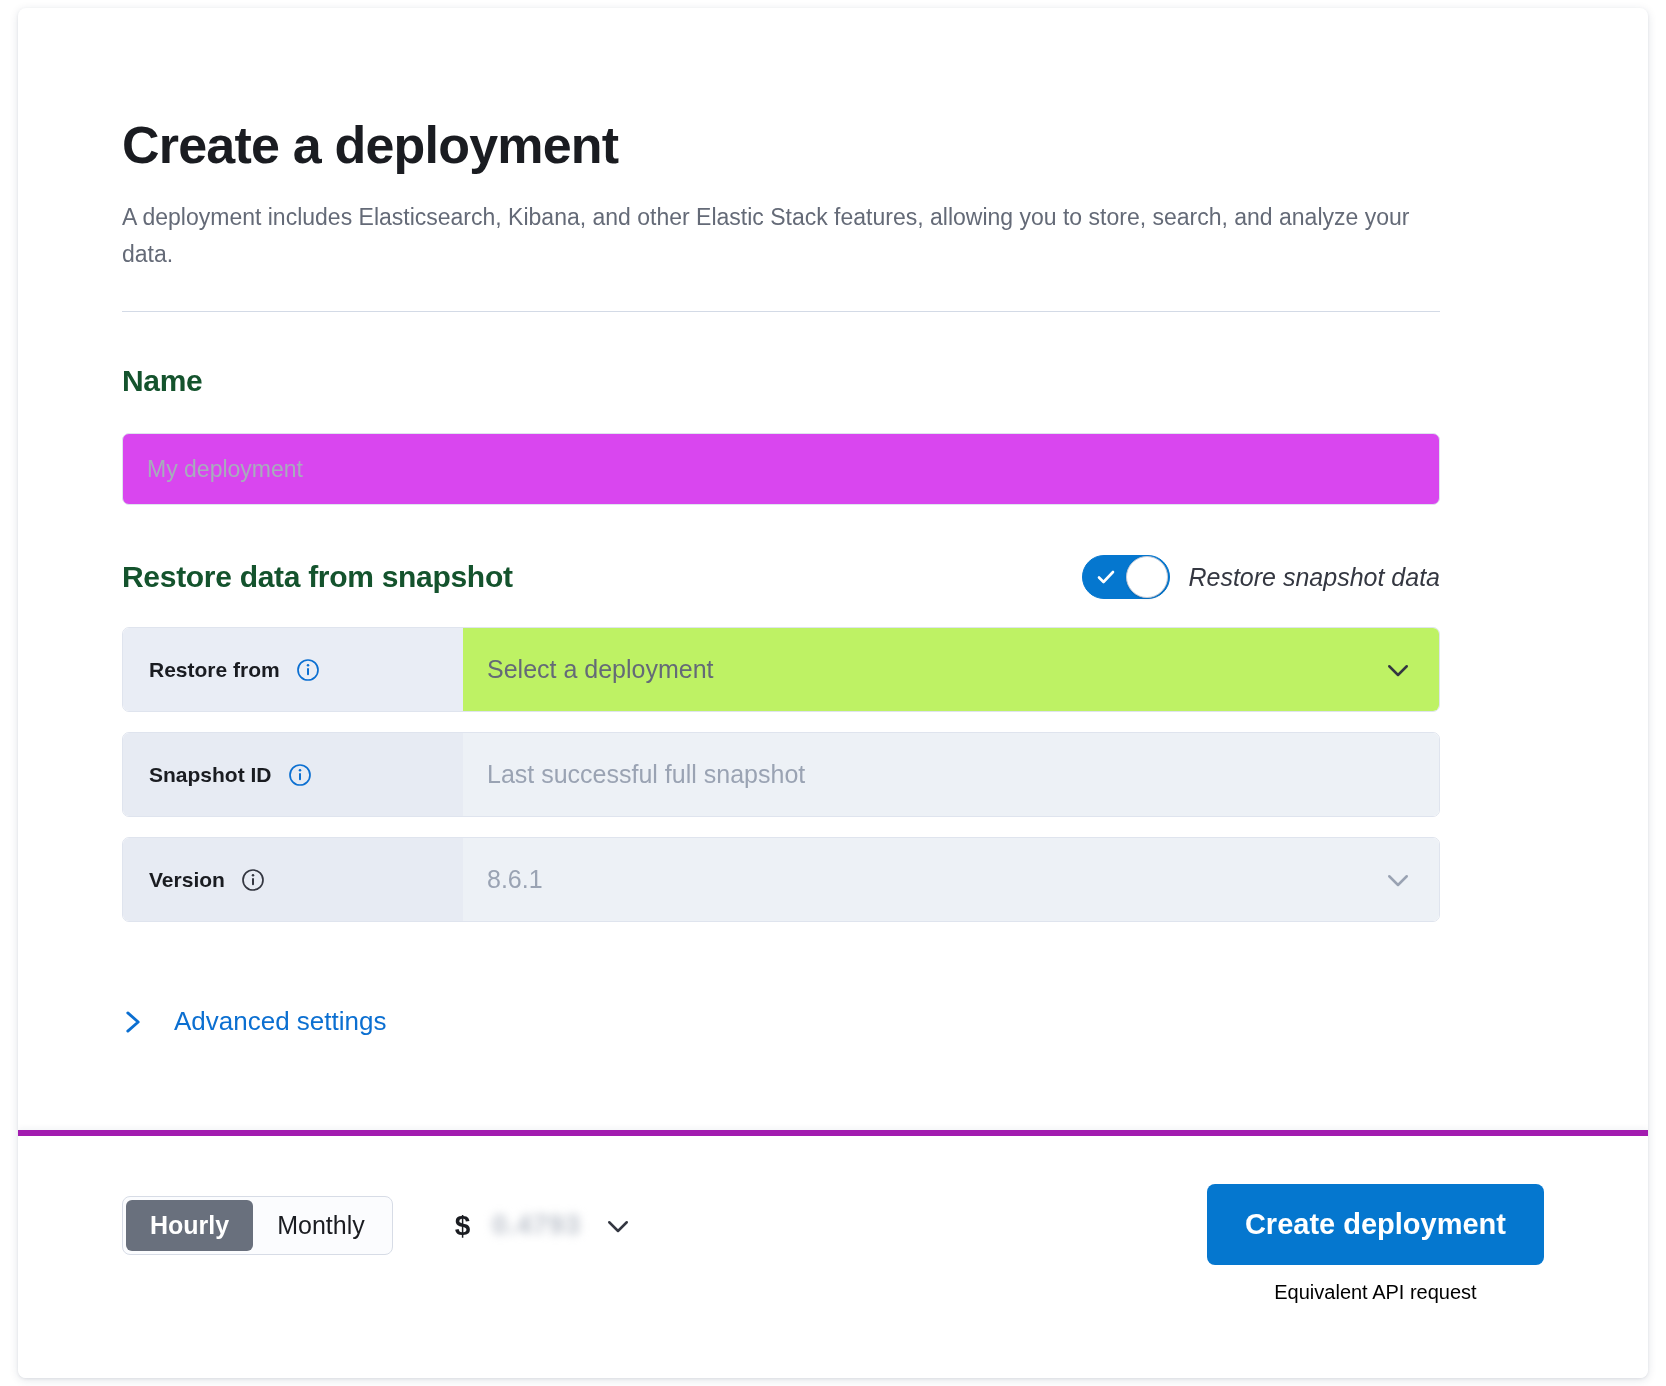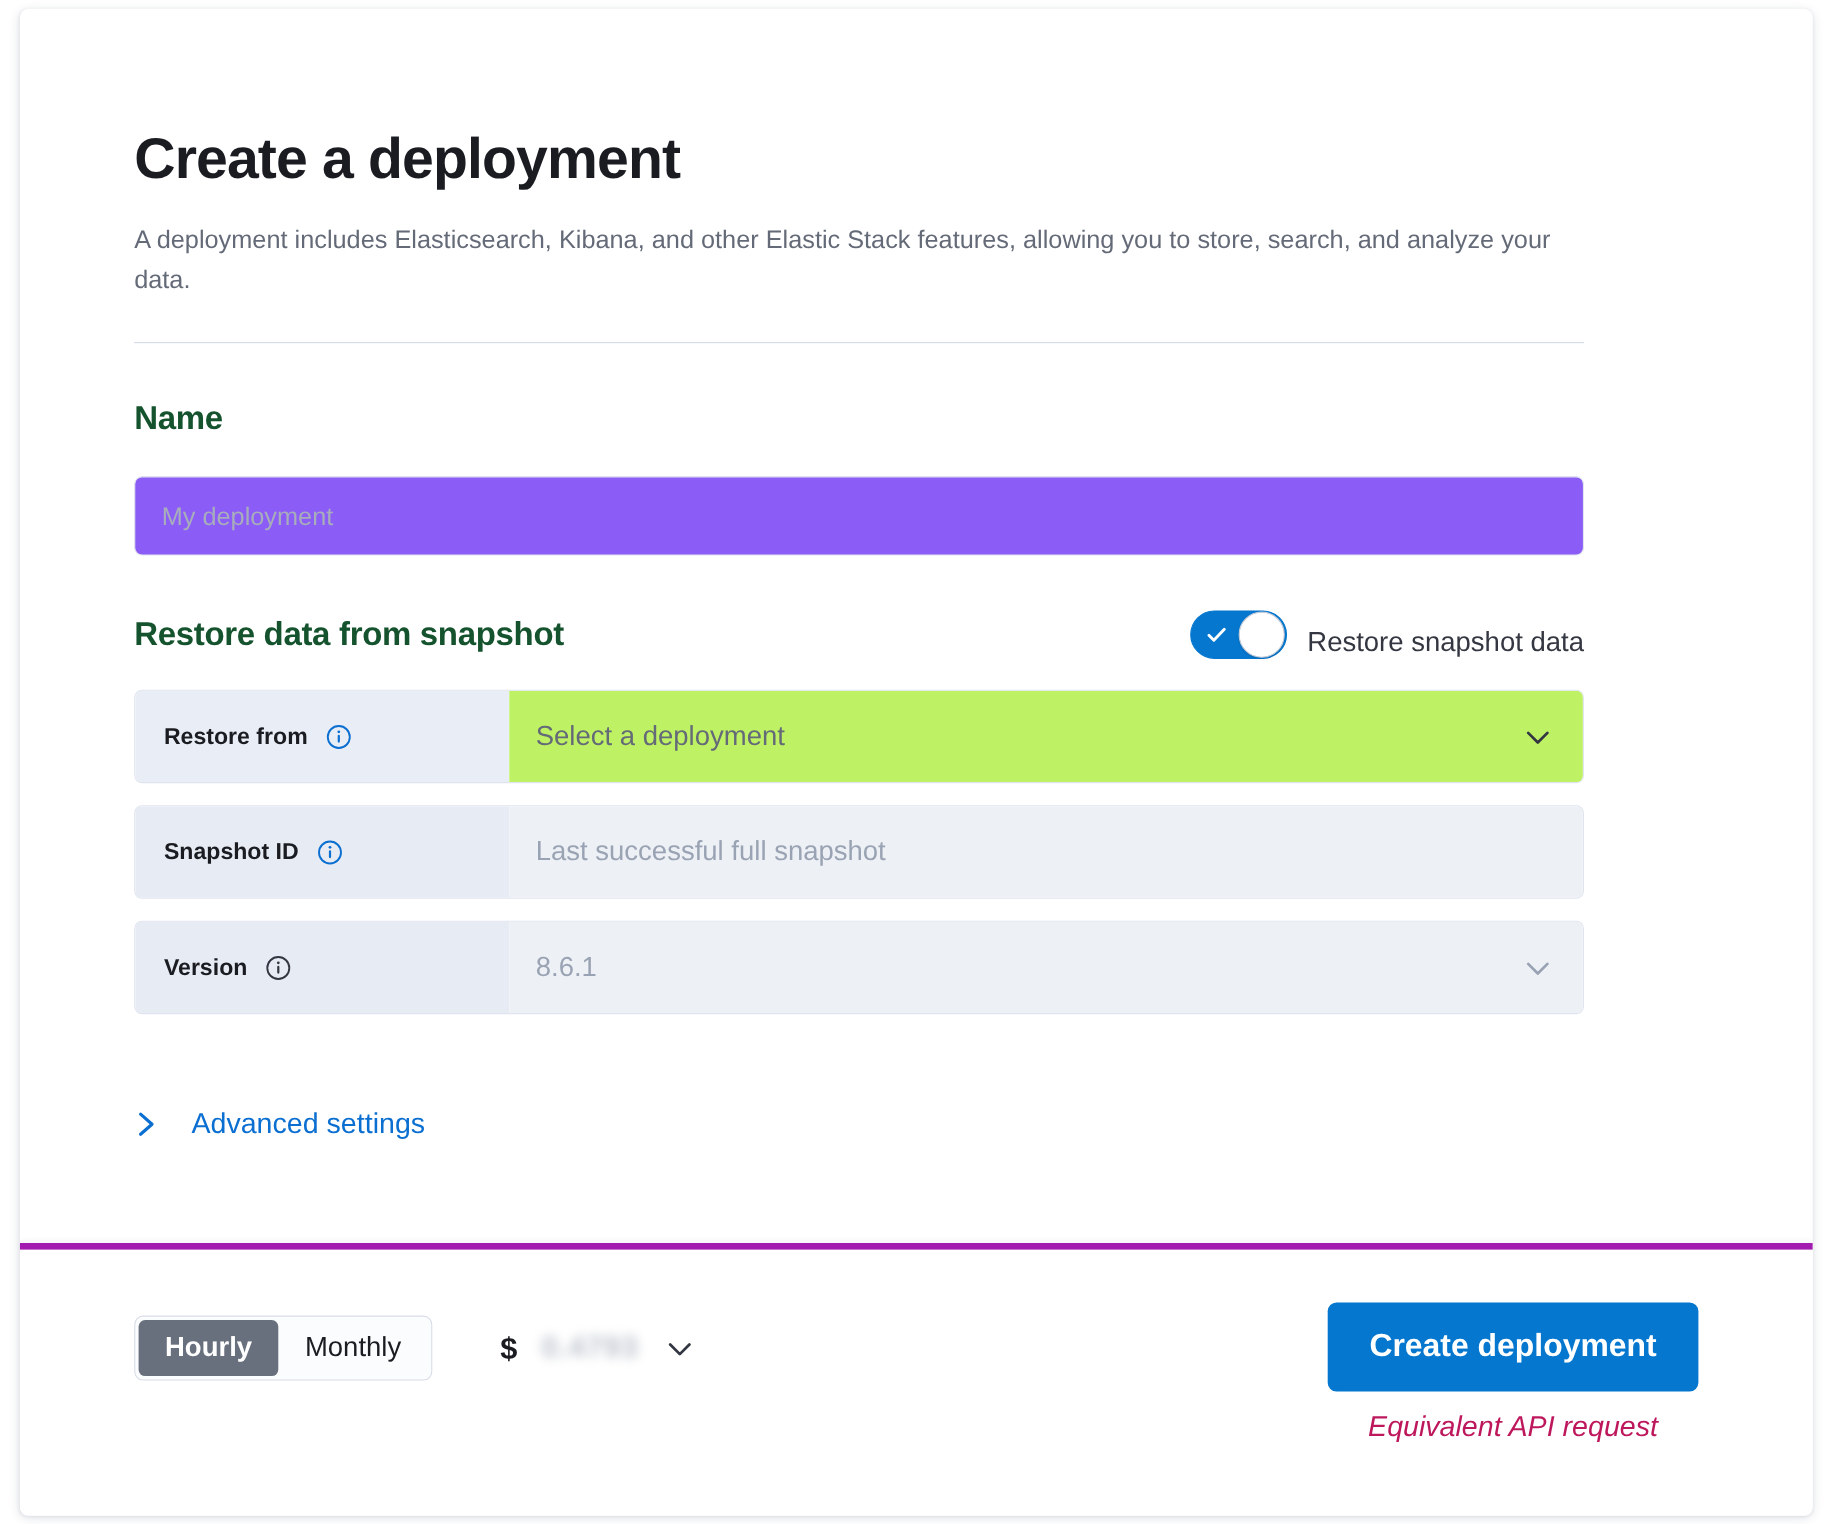--- a/index.html
+++ b/index.html
@@ -78,42 +78,43 @@
   }
 
   .name-section { margin-top: 52px; }
 
   .name-input {
     margin-top: 35px;
     width: 1318px;
     height: 72px;
     border: 1px solid #dfe4ee;
     border-radius: 7px;
-    background: #8b5cf6;
+    background: #d946ef;
     font-family: "Liberation Sans", sans-serif;
     font-size: 23px;
     color: #1a1c21;
     padding: 0 24px;
     outline: none;
   }
   .name-input::placeholder { color: #a7adbb; }
 
   
   .restore-header {
     margin-top: 50px;
     width: 1318px;
     display: flex;
     align-items: center;
     justify-content: space-between;
   }
 
   .toggle-wrap {
     display: flex;
-    align-items: flex-end;
+    align-items: center;
     gap: 18px;
+    font-style: italic;
   }
 
   .switch {
     position: relative;
     width: 88px;
     height: 44px;
     border-radius: 22px;
     background: #0577cf;
     border: 1px solid #0577cf;
     display: flex;
@@ -308,25 +309,24 @@
     border: none;
     border-radius: 8px;
     font-size: 29px;
     font-weight: 700;
     padding: 24px 38px;
     cursor: pointer;
     white-space: nowrap;
   }
 
   .api-link {
-    font-size: 26px;
-    color: #be185d;
+    font-size: 20px;
+    color: #000000;
     cursor: pointer;
     white-space: nowrap;
-    font-style: italic;
   }
 </style>
 </head>
 <body>
 
 <div class="page-frame">
   <div class="card">
 
     <div class="card-body">
 

